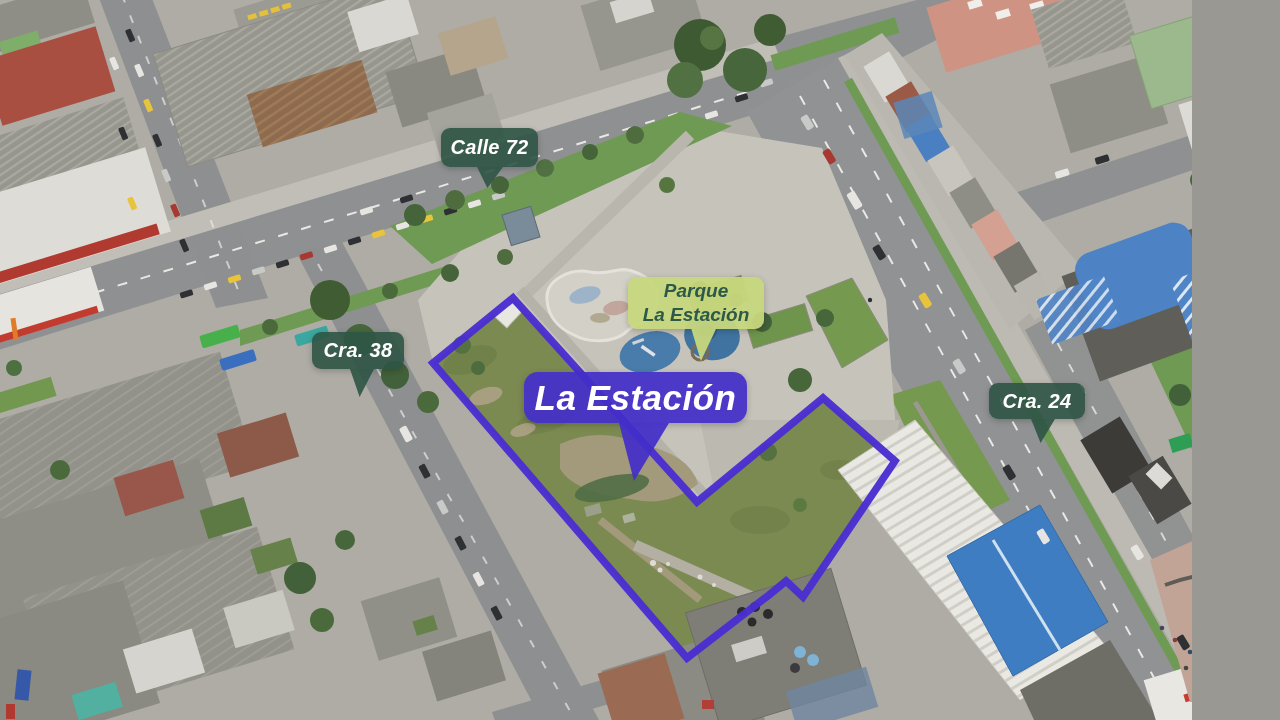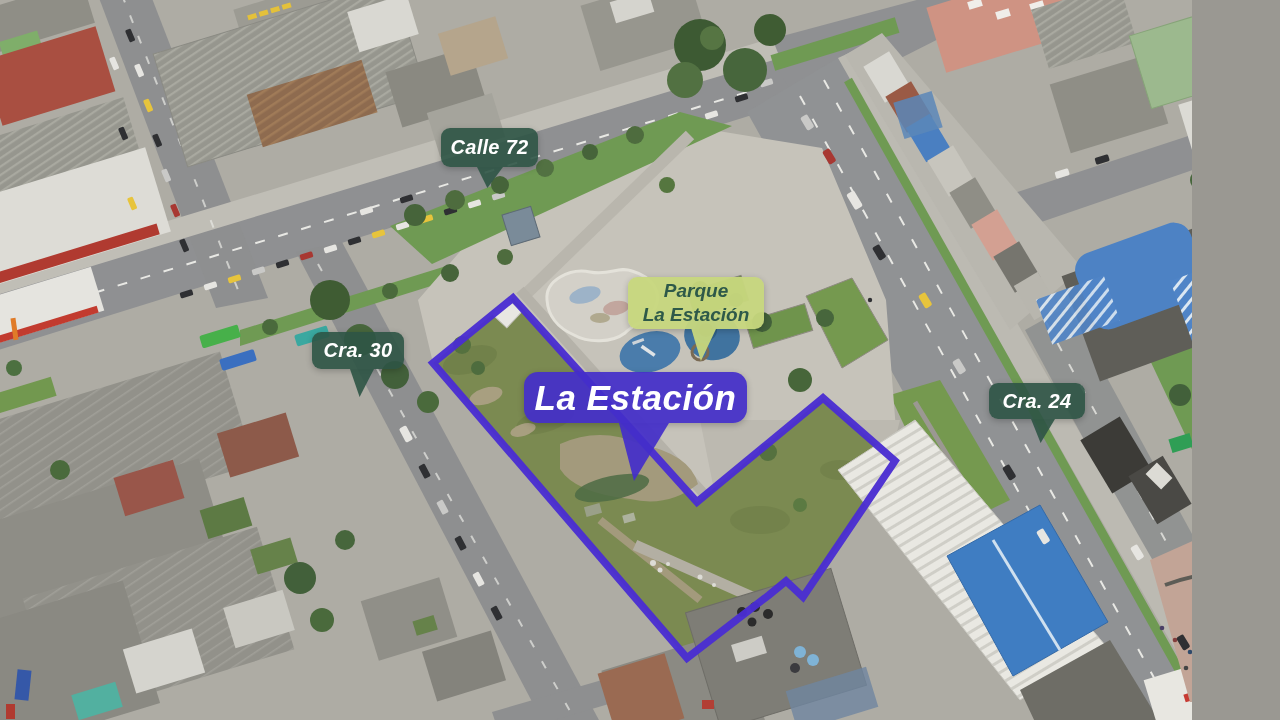--- a/index.html
+++ b/index.html
@@ -396,21 +396,21 @@
   <div class="tail clip-tail" style="left:36px;width:26px;height:21px;"></div>
 </div>
 
 <div class="tag park-tag" style="left:628px;top:233px;width:136px;height:52px;flex-direction:column;margin-top:44px;">
   <span>Parque</span>
   <span>La Estación</span>
   <div class="tail" style="left:60px;width:28px;height:32px;clip-path:polygon(12% 0,100% 0,46% 100%);"></div>
 </div>
 
 <div class="tag street-tag" style="left:312px;top:332px;width:92px;height:37px;">
-  <span>Cra. 30</span>
+  <span>Cra. 38</span>
   <div class="tail clip-tail" style="left:38px;width:24px;height:28px;"></div>
 </div>
 
 <div class="tag street-tag" style="left:961px;top:383px;width:96px;height:36px;margin-left:28px;">
   <span>Cra. 24</span>
   <div class="tail clip-tail" style="left:42px;width:24px;height:24px;"></div>
 </div>
 
 <div class="tag lot-tag" style="left:524px;top:372px;width:223px;height:51px;">
   <span>La Estación</span>

